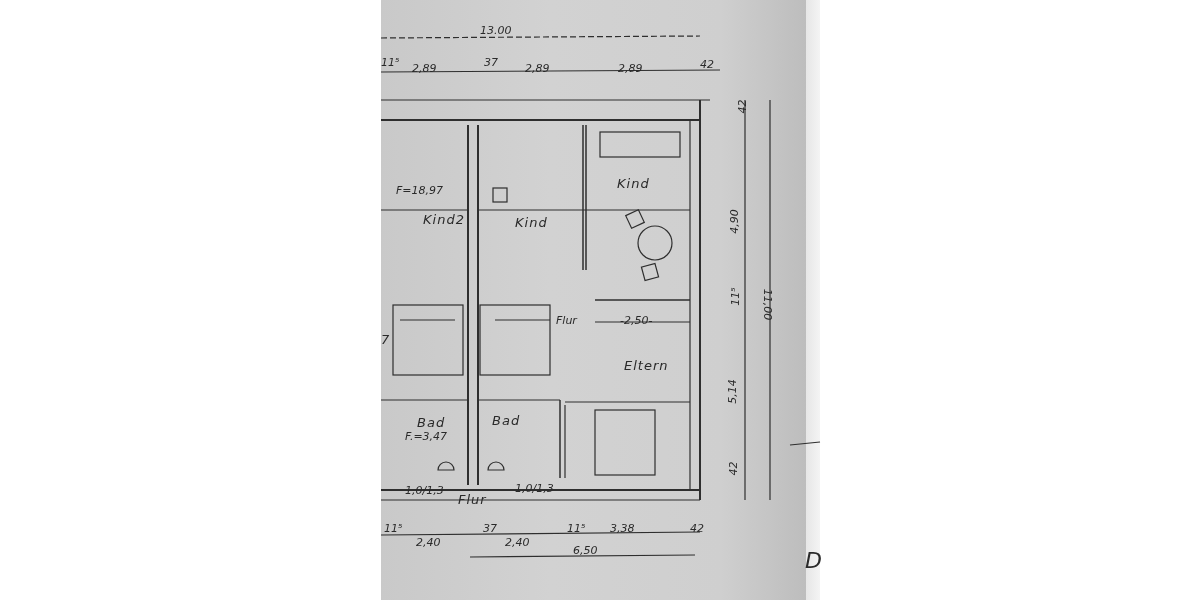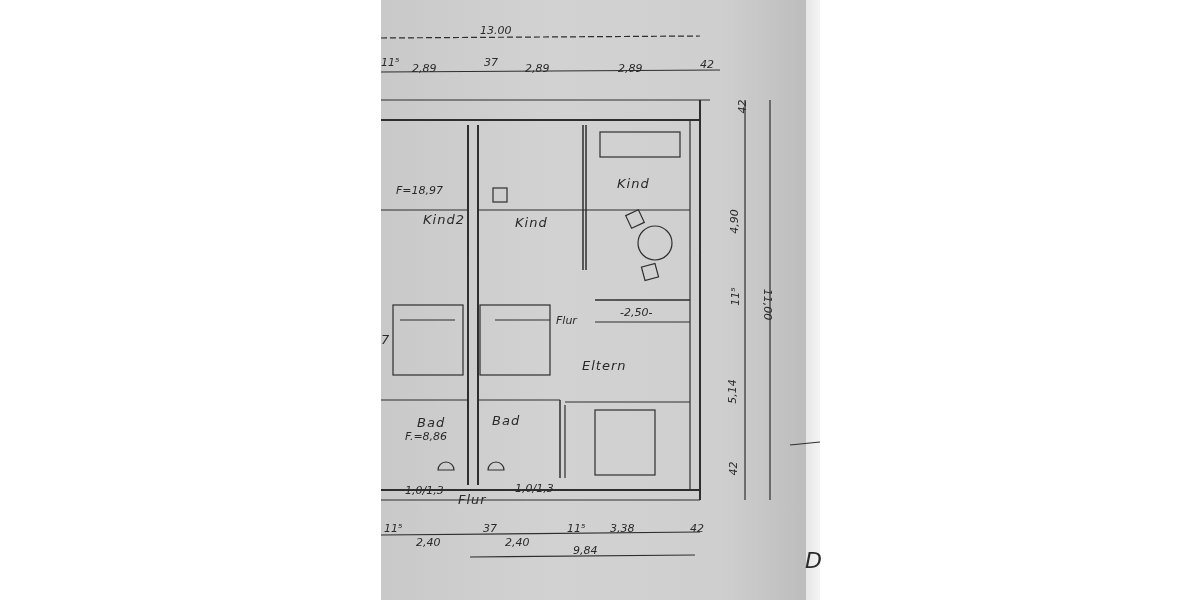--- a/index.html
+++ b/index.html
@@ -77,24 +77,24 @@
 <div class="hand dim" style="left:484px;top:56px;">37</div>
 <div class="hand dim" style="left:525px;top:62px;">2,89</div>
 <div class="hand dim" style="left:618px;top:62px;">2,89</div>
 <div class="hand dim" style="left:700px;top:58px;">42</div>
 
 <div class="hand dim" style="left:396px;top:184px;">F=18,97</div>
 <div class="hand room" style="left:398px;top:212px;margin-left:25px;">Kind2</div>
 <div class="hand room" style="left:515px;top:215px;">Kind</div>
 <div class="hand room" style="left:617px;top:176px;">Kind</div>
 <div class="hand dim" style="left:556px;top:314px;">Flur</div>
-<div class="hand dim" style="left:620px;top:306px;">-2,50-</div>
-<div class="hand room" style="left:582px;top:358px;">Eltern</div>
+<div class="hand dim" style="left:620px;top:314px;">-2,50-</div>
+<div class="hand room" style="left:624px;top:358px;">Eltern</div>
 <div class="hand room" style="left:417px;top:415px;">Bad</div>
-<div class="hand dim" style="left:405px;top:430px;">F.=8,86</div>
+<div class="hand dim" style="left:405px;top:430px;">F.=3,47</div>
 <div class="hand room" style="left:492px;top:413px;">Bad</div>
 
 <div class="hand dim" style="left:405px;top:484px;">1,0/1,3</div>
 <div class="hand room" style="left:458px;top:492px;">Flur</div>
 <div class="hand dim" style="left:515px;top:482px;">1,0/1,3</div>
 <div class="hand room" style="left:381px;top:332px;">7</div>
 
 <div class="hand dim" style="left:735px;top:100px;transform:rotate(-90deg);">42</div>
 <div class="hand dim" style="left:722px;top:215px;transform:rotate(-90deg);">4,90</div>
 <div class="hand dim" style="left:726px;top:290px;transform:rotate(-90deg);">11⁵</div>
@@ -102,16 +102,16 @@
 <div class="hand dim" style="left:720px;top:385px;transform:rotate(-90deg);">5,14</div>
 <div class="hand dim" style="left:726px;top:462px;transform:rotate(-90deg);">42</div>
 
 <div class="hand dim" style="left:384px;top:522px;">11⁵</div>
 <div class="hand dim" style="left:416px;top:536px;">2,40</div>
 <div class="hand dim" style="left:483px;top:522px;">37</div>
 <div class="hand dim" style="left:505px;top:536px;">2,40</div>
 <div class="hand dim" style="left:567px;top:522px;">11⁵</div>
 <div class="hand dim" style="left:610px;top:522px;">3,38</div>
 <div class="hand dim" style="left:690px;top:522px;">42</div>
-<div class="hand dim" style="left:573px;top:544px;">9,84</div>
+<div class="hand dim" style="left:573px;top:544px;">6,50</div>
 
 <div class="hand room" style="left:381px;top:608px;font-weight:bold;font-style:normal;margin-top:12px;">oss</div>
 <div class="hand" style="left:805px;top:548px;font-size:22px;">D</div>
 
 </body></html>

